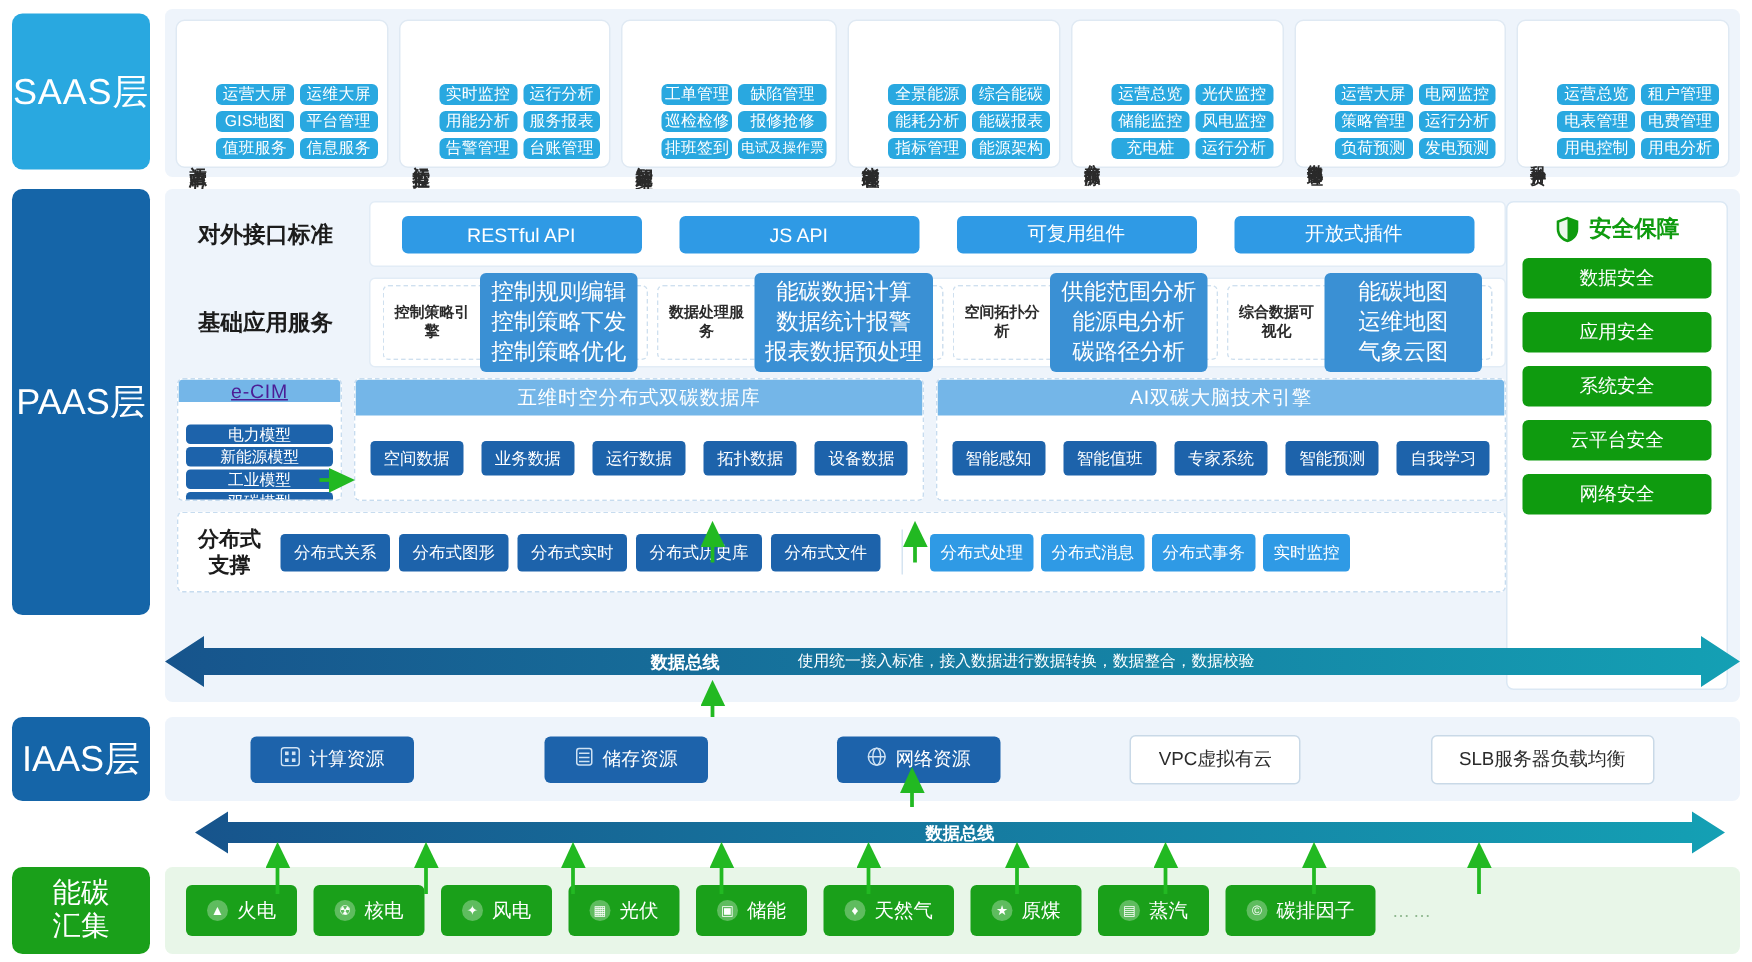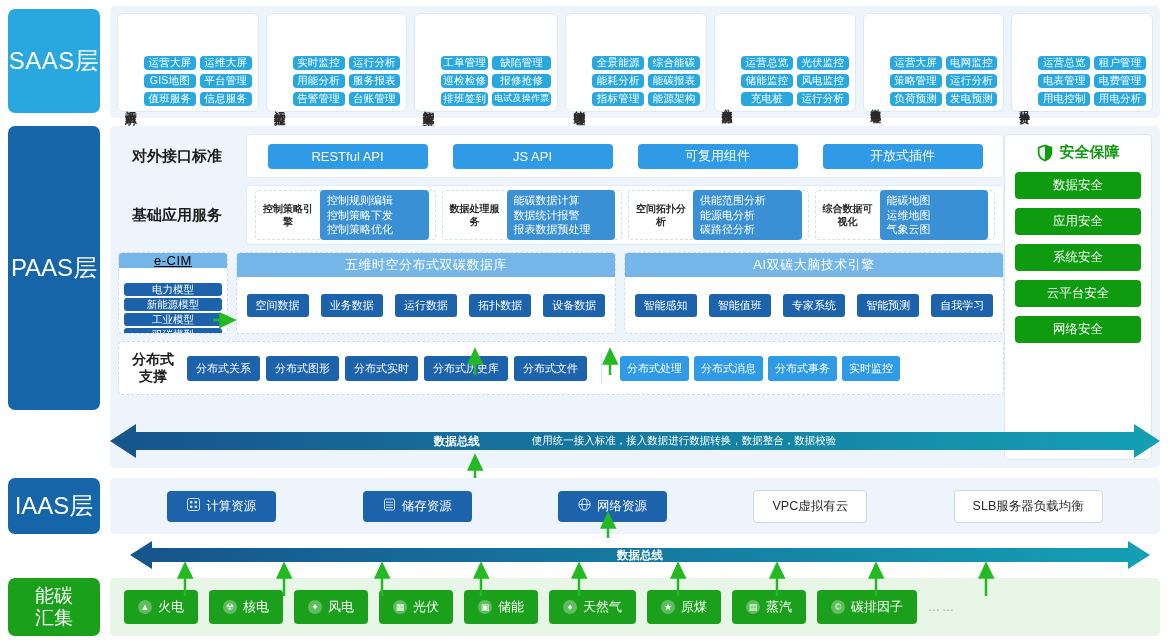--- a/index.html
+++ b/index.html
@@ -80,35 +80,35 @@
   #svc-body { height: 60px; justify-content: space-between; padding: 0 8px; gap: 6px; }
   .svc-group {
     border: 1px dashed #cfe0ef; border-radius: 4px; display: flex; align-items: center;
     padding: 4px 6px; gap: 6px; flex: 1; height: 50px;
   }
   .svc-name {
     font-size: 10px; color: #2b2b2b; font-weight: 700; text-align: center;
     line-height: 1.3; width: 52px; flex: 0 0 52px;
   }
   .svc-items {
-    background: #3a90d4; color: #fff; border-radius: 4px; font-size: 11px;
-    padding: 3px 7px; line-height: 1.35; flex: 1; text-align: left;
+    background: #3a90d4; color: #fff; border-radius: 4px; font-size: 15px;
+    padding: 3px 7px; line-height: 1.35; flex: 1; text-align: center;
   }
   .svc-items div { white-space: nowrap; }
 
   
   #db-area {
     display: flex; gap: 8px; height: 82px;
   }
   #ecim-col {
     width: 110px; flex: 0 0 110px; background: #fff; border: 1px dashed #c7dcef;
     border-radius: 4px; display: flex; flex-direction: column; padding: 0; overflow: hidden;
   }
   #ecim-title {
-    background: #74b6e8; color: #000000; font-size: 13px; height: 24px;
+    background: #74b6e8; color: #4c1d95; font-size: 13px; height: 24px;
     display: flex; align-items: center; justify-content: center; letter-spacing: .5px; text-decoration: underline;
   }
   #ecim-list { padding: 15px 5px; display: flex; flex-direction: column; gap: 2px; flex: 1; }
   .ecim-item {
     background: #1d63ab; color: #fff; font-size: 10.5px; border-radius: 3px;
     height: 13px; display: flex; align-items: center; justify-content: center;
   }
   .ecim-dots { text-align: center; font-size: 10px; color: #7b96ae; letter-spacing: 2px; line-height: 10px; }
 
   .db-card {

